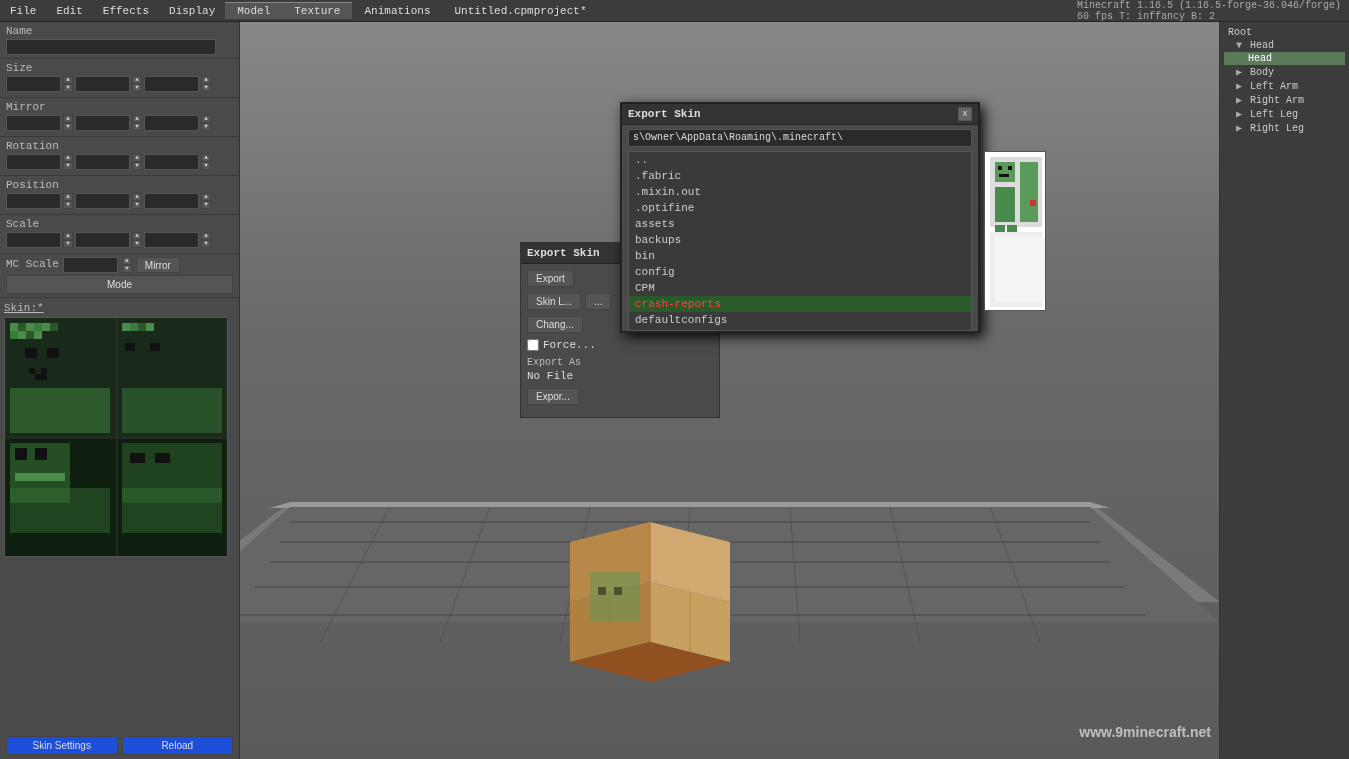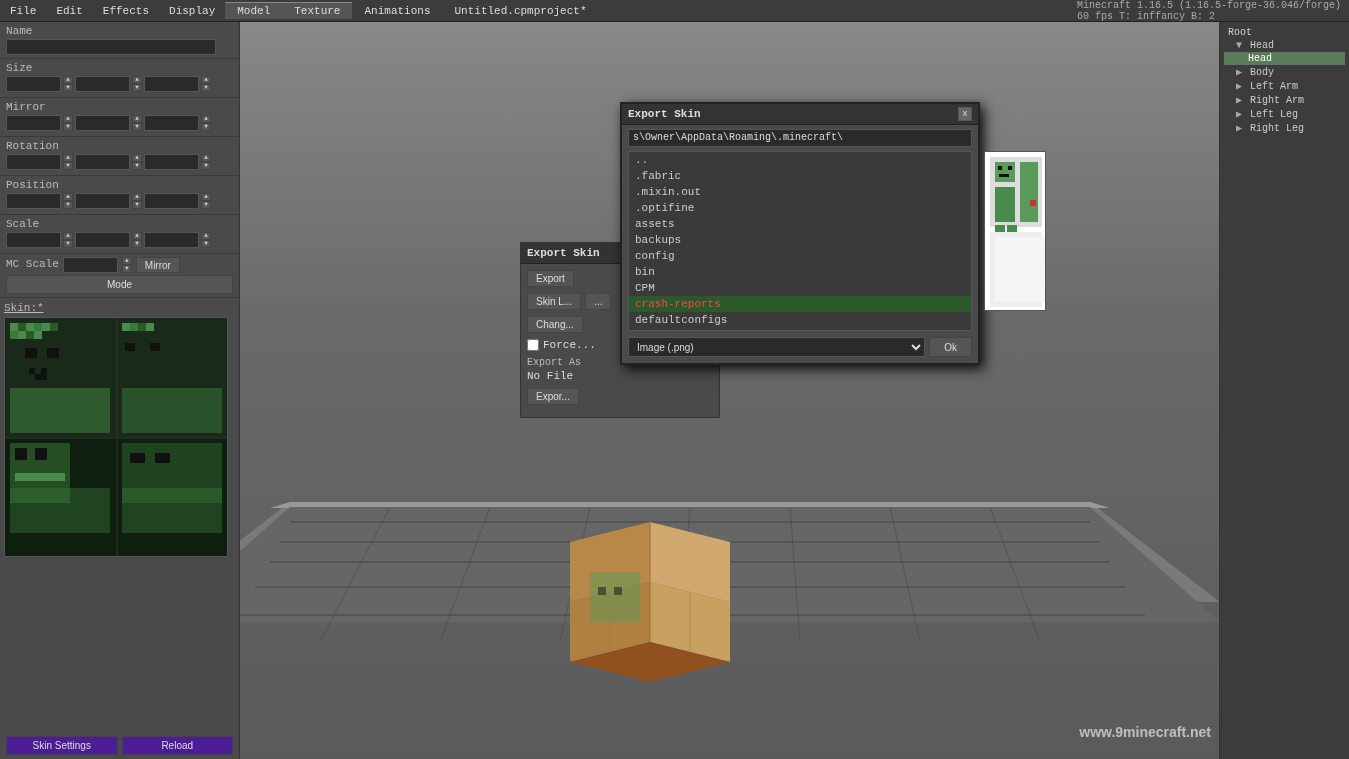--- a/index.html
+++ b/index.html
@@ -132,21 +132,21 @@
     }
 
     
     .skin-buttons {
       display: flex;
       gap: 4px;
       padding: 4px 6px;
     }
     .skin-btn {
       flex: 1;
-      background: #4c1d95;
+      background: #1d4ed8;
       border: 1px solid #444;
       color: #ddd;
       font-size: 10px;
       padding: 3px 6px;
       cursor: pointer;
       text-align: center;
     }
 
     .mc-scale-row {
       display: flex;
@@ -704,22 +704,22 @@
       <div class="file-path-bar">s\Owner\AppData\Roaming\.minecraft\</div>
       <div style="position:relative;">
         <div class="file-list">
           <div class="file-item">..</div>
 
         <div class="file-item">.fabric</div>
             <div class="file-item">.mixin.out</div>
             <div class="file-item">.optifine</div>
             <div class="file-item">assets</div>
             <div class="file-item">backups</div>
+            <div class="file-item">bin</div>
             <div class="file-item">config</div>
-            <div class="file-item">bin</div>
             <div class="file-item">CPM</div>
             <div class="file-item selected">crash-reports</div>
             <div class="file-item">defaultconfigs</div>
             <div class="file-item">dumps</div>
           </div>
 
         <div style="position:absolute;right:-68px;top:0;width:62px;height:160px;background:#fff;border:1px solid #555;overflow:hidden;">
           <svg width="62" height="160" viewBox="0 0 62 160">
             <rect width="62" height="160" fill="#fff"></rect>
 
@@ -733,26 +733,20 @@
             <rect x="10" y="73" width="10" height="20" fill="#4a8a4a"></rect>
             <rect x="22" y="73" width="10" height="20" fill="#4a8a4a"></rect>
 
             <rect x="45" y="48" width="6" height="6" fill="#cc3333"></rect>
 
             <rect x="5" y="80" width="52" height="75" fill="#eee"></rect>
             <rect x="10" y="85" width="52" height="65" fill="#f5f5f5"></rect>
           </svg>
         </div>
       </div>
-      <div class="file-bottom">
-        <select class="file-type-select">
-          <option>Image (.png)</option>
-        </select>
-        <button class="file-ok-btn">Ok</button>
-      </div>
     </div>
 
     <div class="watermark">www.9minecraft.net</div>
   </div>
 
   <div id="right-panel">
     <div class="tree-item">Root</div>
     <div class="tree-item tree-indent">
       <span class="tree-expand">▼</span>
       <span>Head</span>

